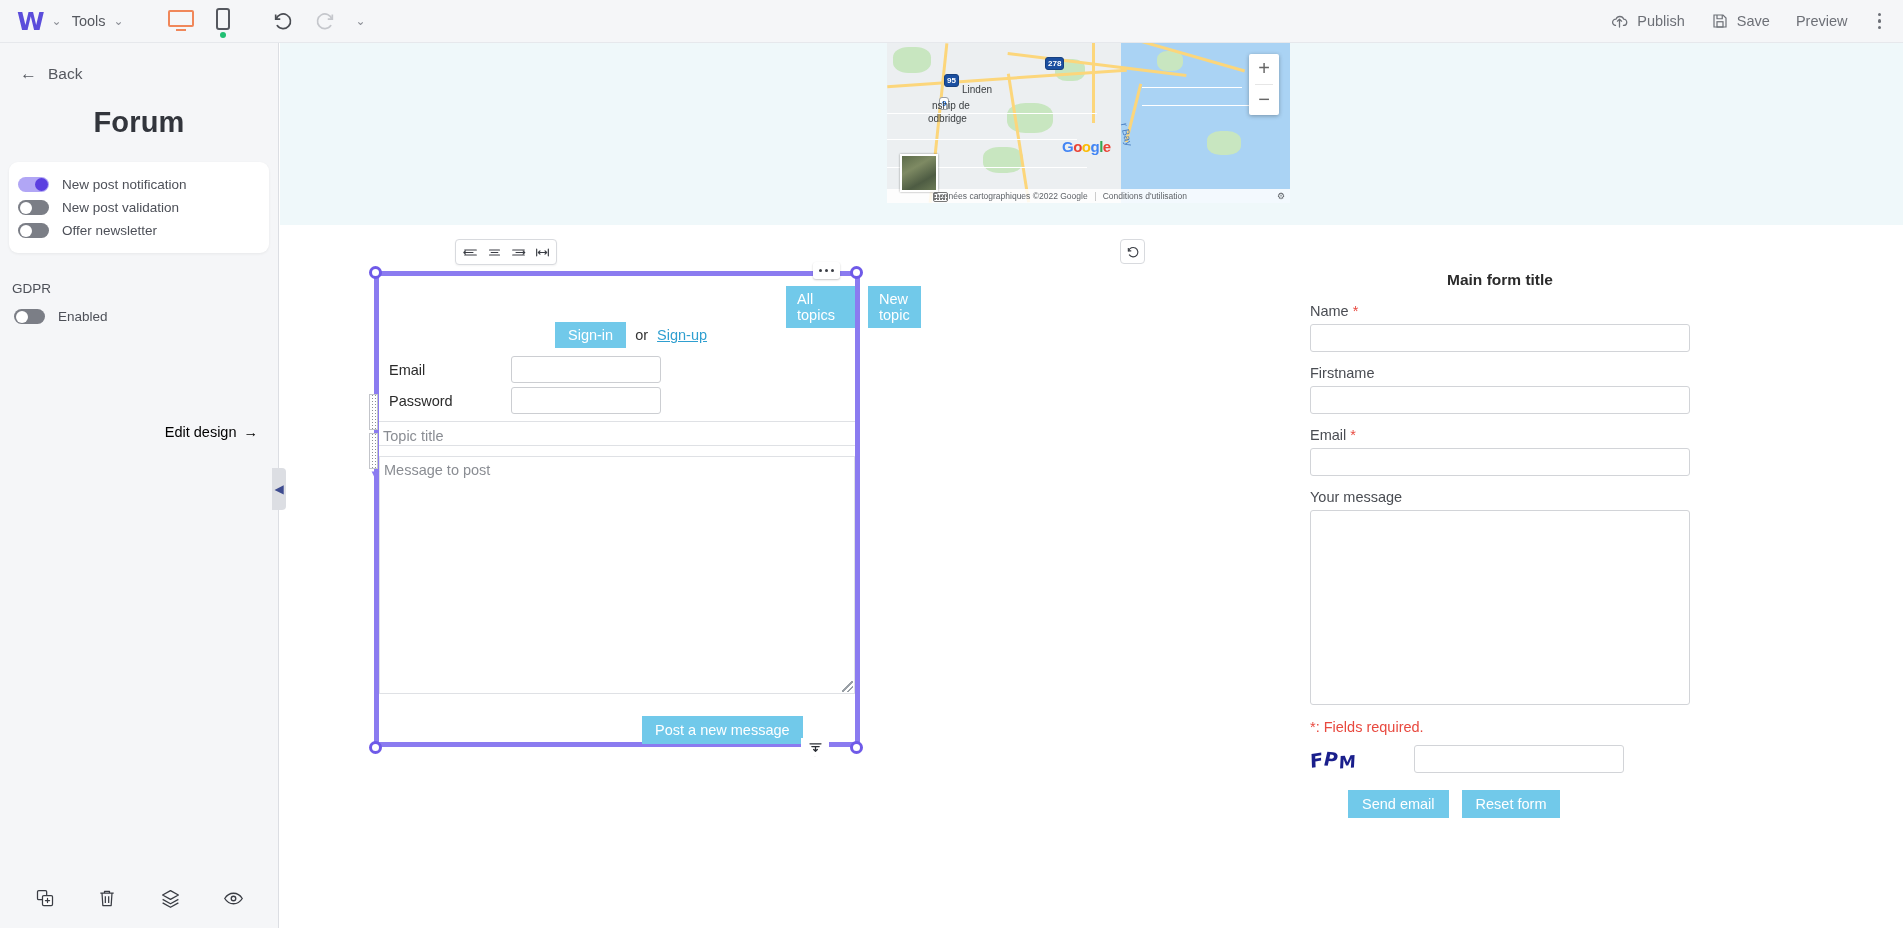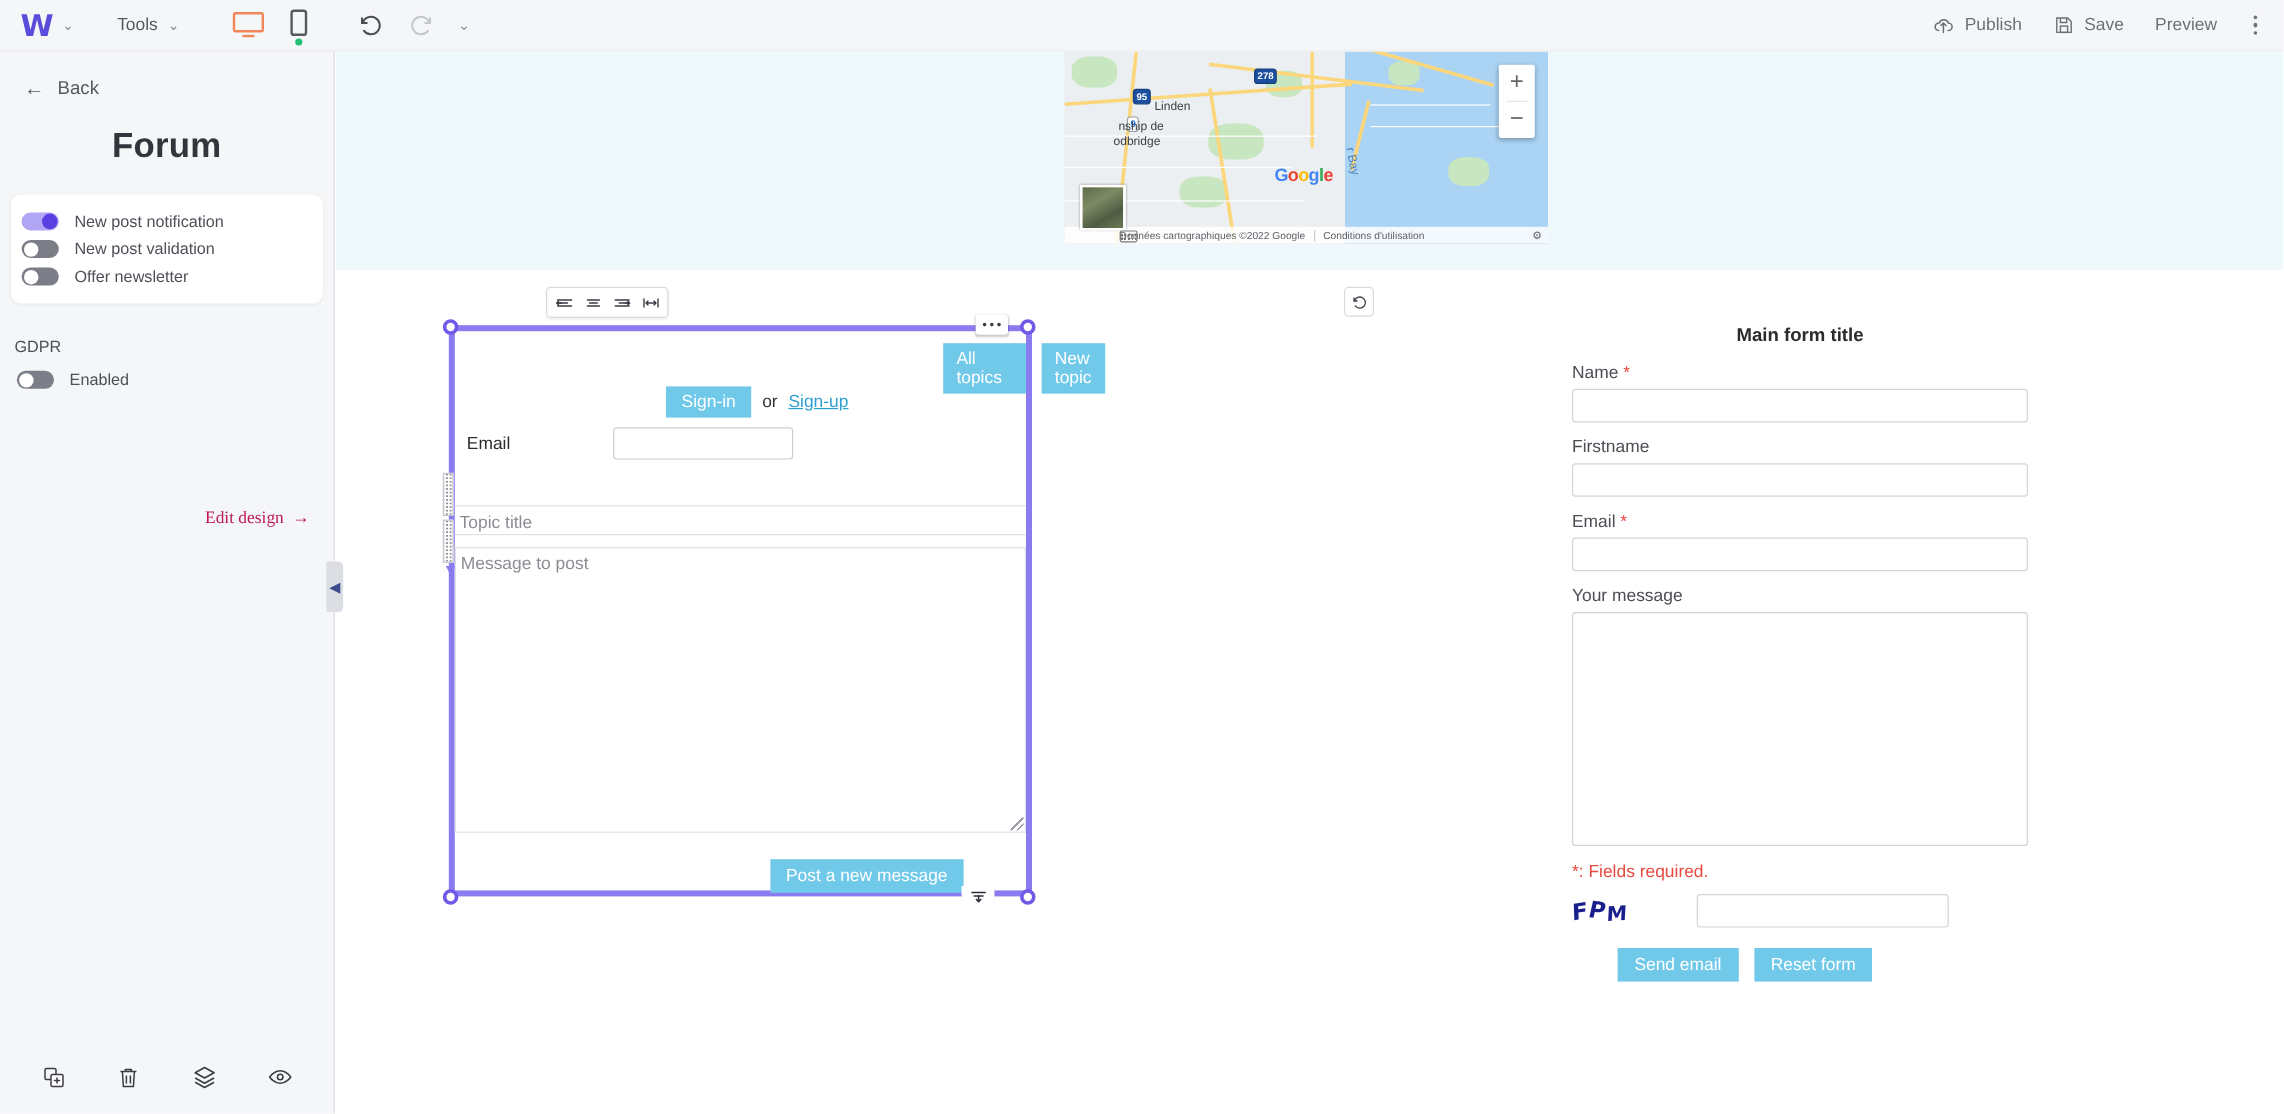--- a/index.html
+++ b/index.html
@@ -23,21 +23,21 @@
   .tb-left { display: flex; align-items: center; height: 100%; }
   .logo-w {
     margin-left: 17px;
     font-size: 25px; font-weight: bold; color: #5b4ddb;
     letter-spacing: -2px; line-height: 1;
     font-family: "DejaVu Sans", sans-serif;
   }
   .chev { color: #8b8e96; font-size: 12px; margin-left: 9px; }
   .tb-item {
     color: #55585f; font-size: 14.5px;
-    margin-left: 36px; display: flex; align-items: center; gap: 8px;
+    margin-left: 10px; display: flex; align-items: center; gap: 8px;
     cursor: pointer;
   }
   .dev-icons { display: flex; align-items: center; gap: 22px; margin-left: 44px; }
   .icon-desktop { position: relative; width: 26px; height: 22px; cursor: pointer; }
   .icon-desktop .scr {
     width: 26px; height: 17px; border: 2px solid #f0875a; border-radius: 2px;
   }
   .icon-desktop .stand {
     width: 10px; height: 2px; background: #f0875a;
     margin: 2px auto 0;
@@ -109,22 +109,22 @@
   .switch.on i { left: 17px; background: #5b3fe0; width: 13px; height: 13px; top: 1px; }
   .switch.off-light { background: #7b7e86; }
   .switch.off-light i { left: 2px; }
   .tgl-label { font-size: 13.5px; color: #4d5058; }
   .section-label {
     margin: 28px 0 0 12px; font-size: 13.5px; color: #4d5058;
   }
   .gdpr-row { display: flex; align-items: center; gap: 13px; margin: 13px 0 0 14px; cursor: pointer; }
   .edit-design {
     position: absolute; right: 20px; top: 381px;
-    color: #be185d; font-size: 14.5px; cursor: pointer;
-    display: flex; align-items: center; gap: 7px; font-family: Liberation Serif, serif;
+    color: #000000; font-size: 14.5px; cursor: pointer;
+    display: flex; align-items: center; gap: 7px;
   }
   #sb-bottom {
     position: absolute; bottom: 0; left: 0; width: 279px; height: 56px;
     display: flex; align-items: center; justify-content: space-around;
     padding: 0 14px;
   }
   #sb-bottom .bi { cursor: pointer; }
   .collapse-handle {
     position: absolute; left: 272px; top: 468px;
     width: 14px; height: 42px; background: #dcdee3;
@@ -581,20 +581,24 @@
     <div id="signin-row">
       <span id="b-signin">Sign-in</span>
       <span>or</span>
       <span id="l-signup">Sign-up</span>
     </div>
 
     <div class="fld-row" id="row-email">
       <span class="fld-lab">Email</span>
       <input class="fld-inp" type="text" style="">
     </div>
+    <div class="fld-row" id="row-pass">
+      <span class="fld-lab">Password</span>
+      <input class="fld-inp" type="password" style="">
+    </div>
 
     <div class="uline-field" id="f-topic">Topic title</div>
 
     <div id="f-msg">
       <span>Message to post</span>
       <span class="resize-corner"></span>
     </div>
 
     <div id="b-post">Post a new message</div>
   </div>

